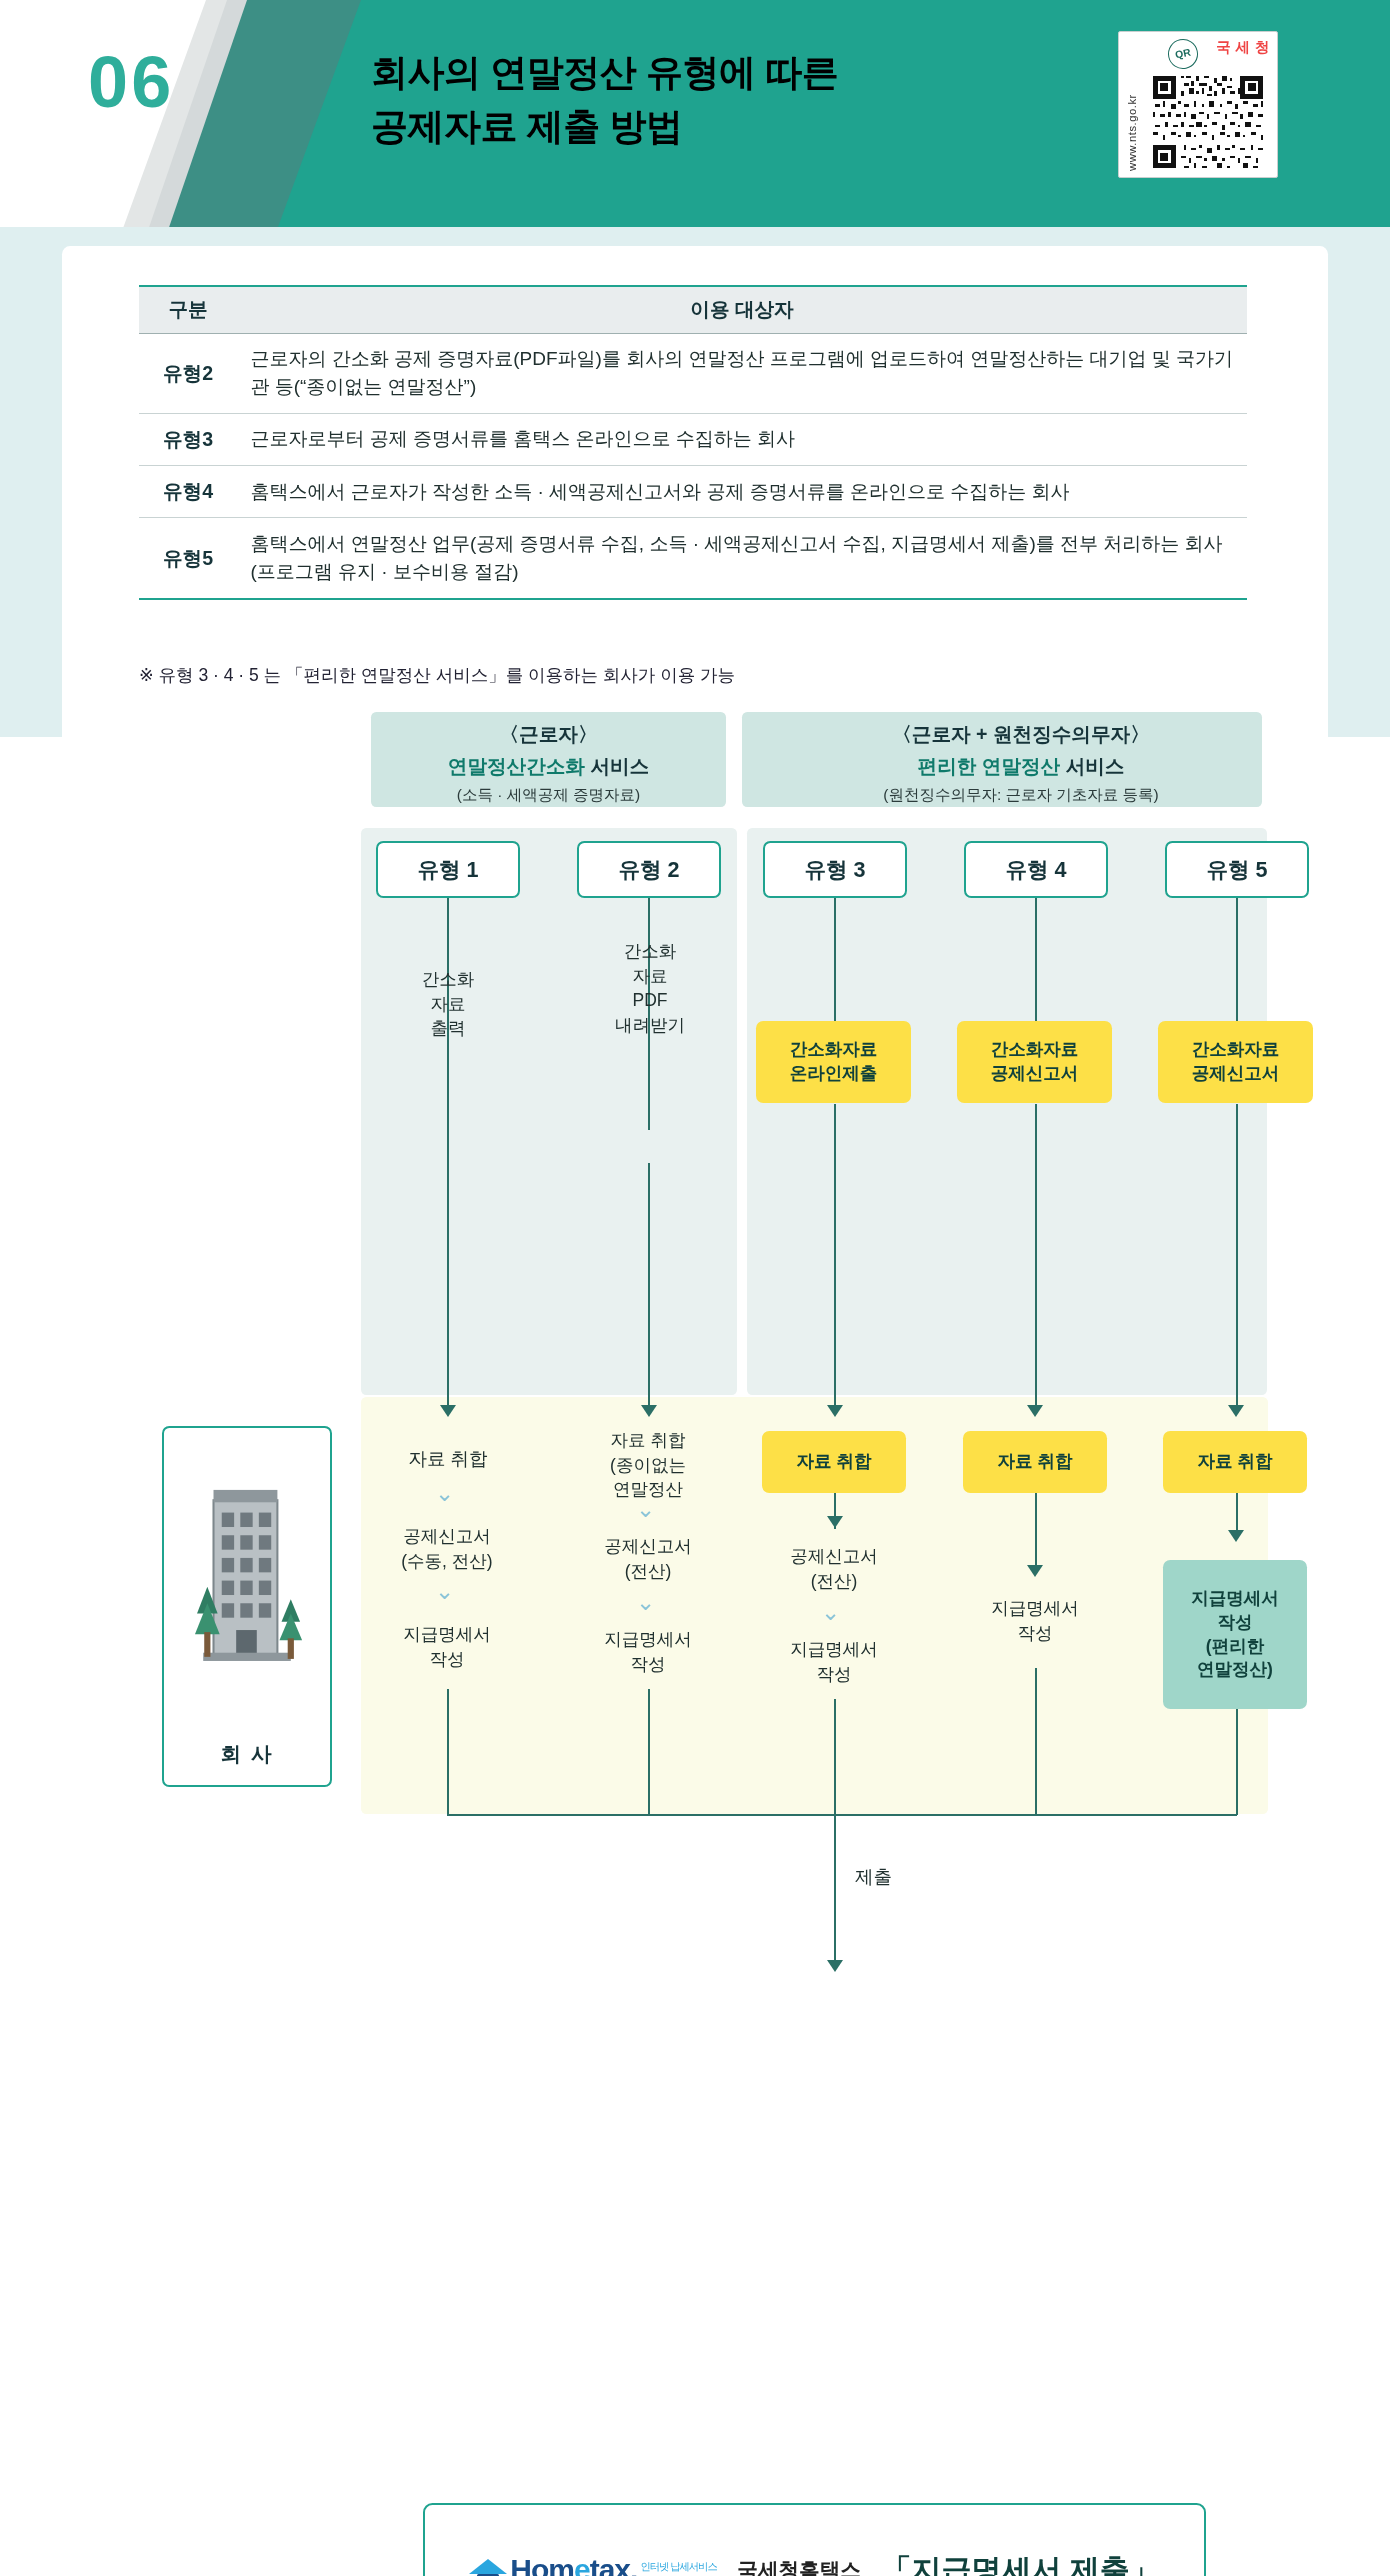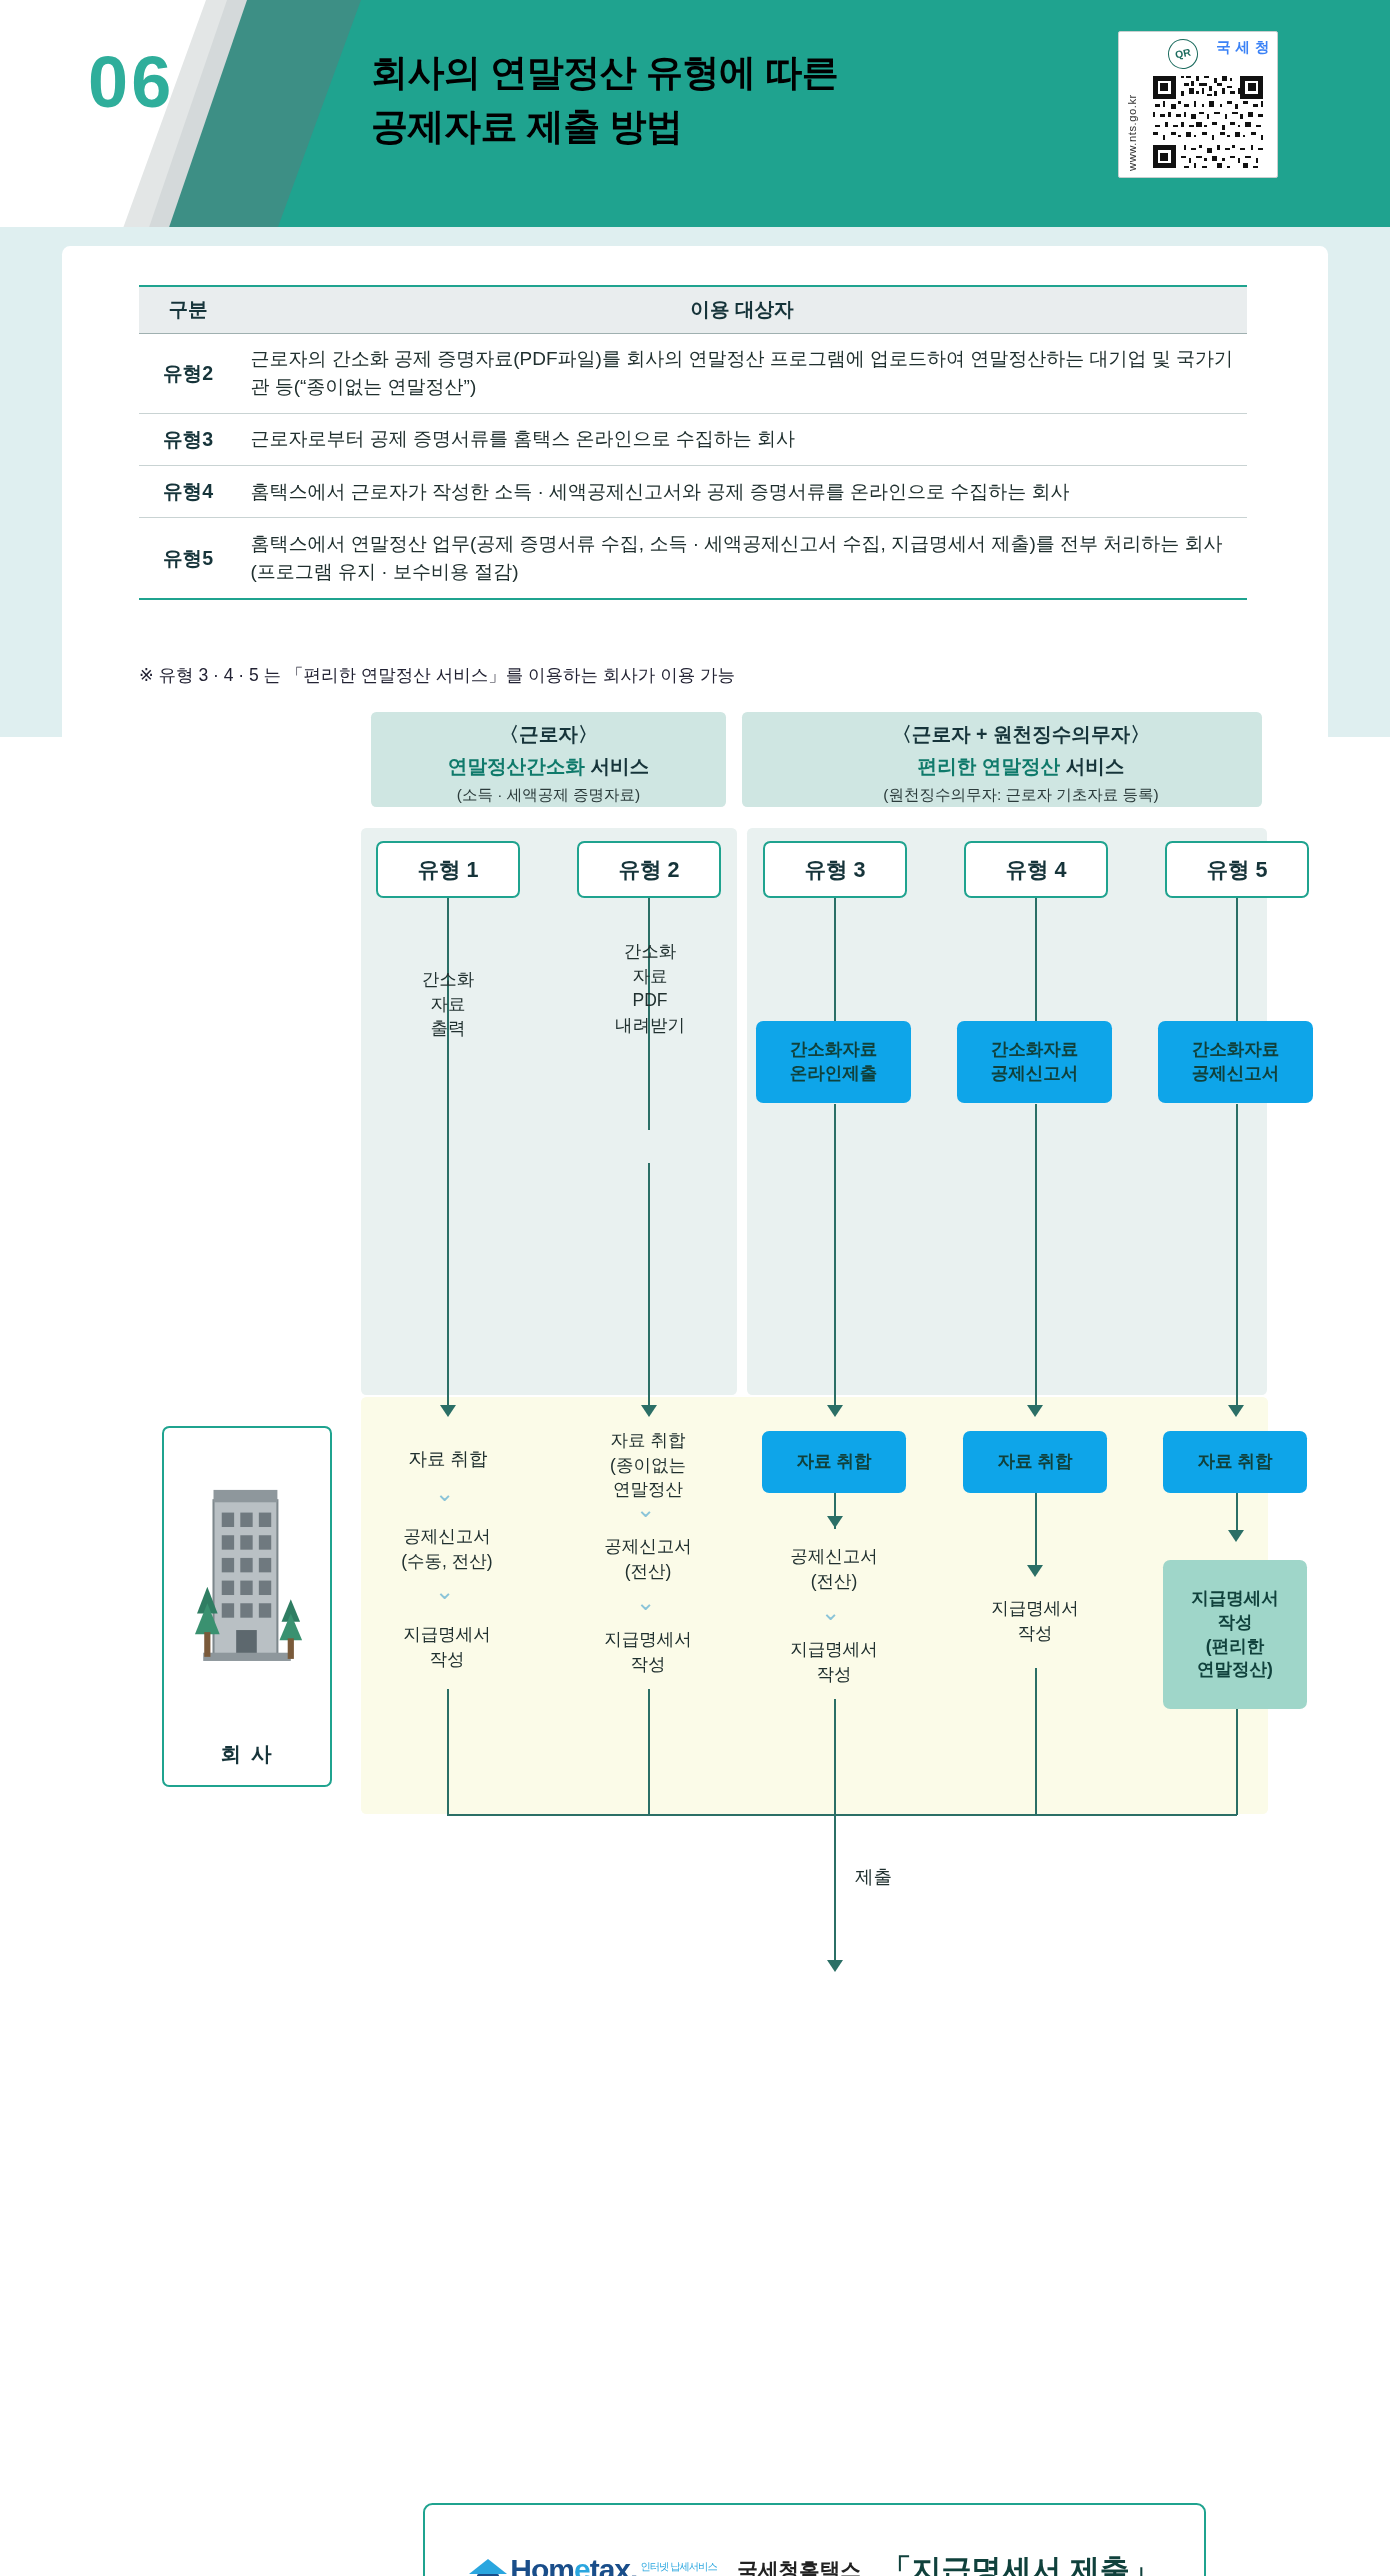--- a/index.html
+++ b/index.html
@@ -50,21 +50,21 @@
   .hdr-title {
     position:absolute; left:371px; top:46px;
     color:#000000; font-size:37px; font-weight:bold; line-height:1.45;
     letter-spacing:-0.5px;
   }
   .qr-box {
     position:absolute; left:1118px; top:31px; width:160px; height:147px;
     background:#ffffff; border:1.5px solid #c9cfcf; border-radius:2.1px;
   }
   .qr-label {
-    position:absolute; right:7.2px; top:6.2px; font-size:14.4px; font-weight:bold; color:#3b82f6;
+    position:absolute; right:7.2px; top:6.2px; font-size:14.4px; font-weight:bold; color:#ef4444;
     letter-spacing:0.5px;
   }
   .qr-mark {
     position:absolute; left:49px; top:7.2px; width:30px; height:30px;
     border-radius:50%; border:1.5px solid #1b6b5e; color:#1b6b5e;
     font-size:10.3px; font-weight:bold; text-align:center; line-height:28px;
     transform: rotate(-12deg);
   }
   .qr-url {
     position:absolute; left:7.2px; top:41px; width:20.6px; height:98px;
@@ -129,21 +129,21 @@
   .typebox {
     position:absolute; border:2.1px solid #1fa38f; border-radius:7.2px; background:#ffffff;
     display:flex; align-items:center; justify-content:center;
     font-size:21.6px; font-weight:bold; color:#16343a;
   }
   
   .step {
     position:absolute; border-radius:7.2px; display:flex; align-items:center; justify-content:center;
     text-align:center; line-height:1.35;
   }
-  .step.filled { background:#0ea5e9; color:#10413c; font-weight:bold; font-size:17.5px; }
+  .step.filled { background:#fde047; color:#10413c; font-weight:bold; font-size:17.5px; }
   .step.filled2 { background:#9fd6c9; color:#10413c; font-weight:bold; font-size:17.5px; }
   .plaintext {
     position:absolute; text-align:center; font-size:17.5px; color:#20302f; line-height:1.4;
   }
   .vline { position:absolute; background:#2b6f66; width:2.1px; }
   .hline { position:absolute; background:#2b6f66; height:2.1px; }
   .arrow-down {
     position:absolute; width:0; height:0;
     border-left:8.2px solid transparent; border-right:8.2px solid transparent;
     border-top:12.4px solid #2b6f66;

